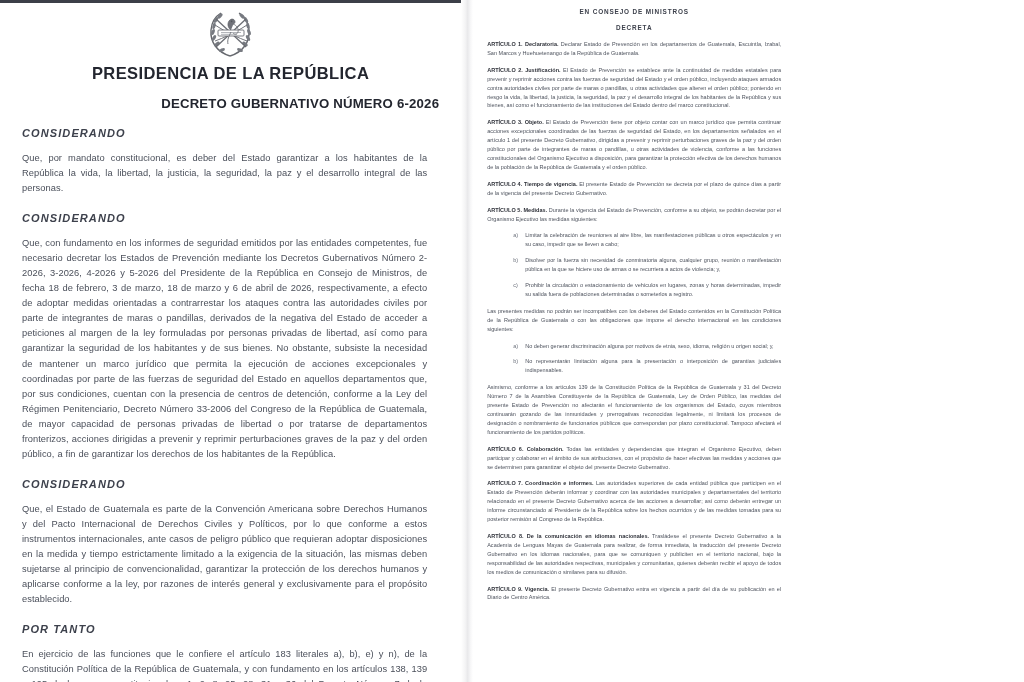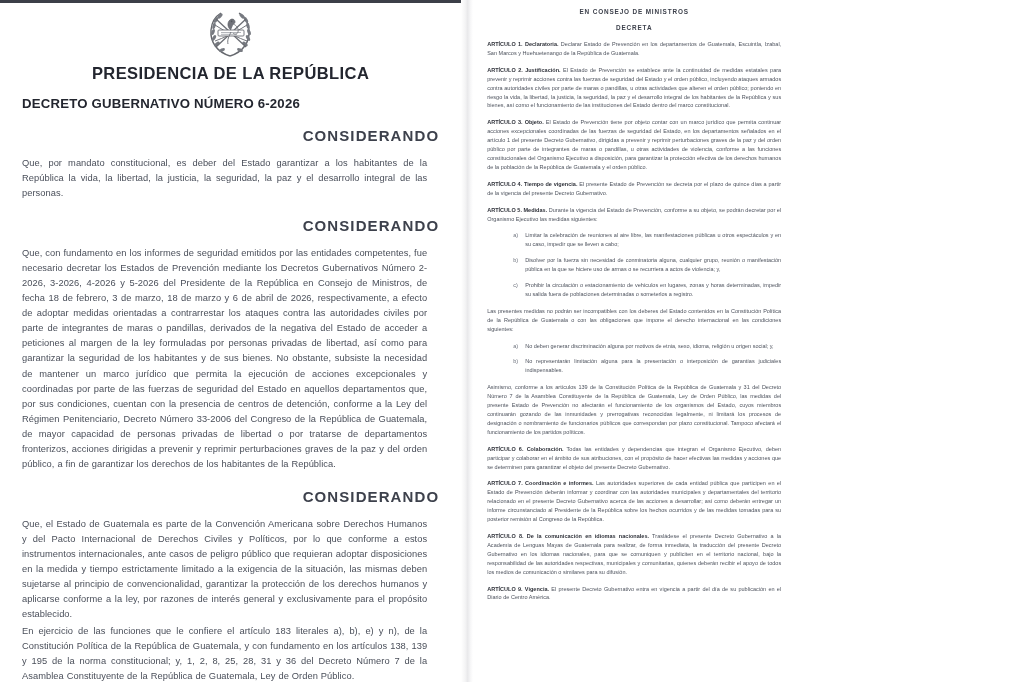--- a/index.html
+++ b/index.html
@@ -50,21 +50,21 @@
 
   .doc-title {
     text-align: center;
     font-size: 16.5px;
     font-weight: bold;
     letter-spacing: .4px;
     color: #23262f;
     margin: 4px 0 0 0;
   }
   .doc-subtitle {
-    text-align: left;
+    text-align: right;
     font-size: 13.2px;
     font-weight: bold;
     letter-spacing: .2px;
     color: #23262f;
     margin: 13px 0 0 0;
   }
   .doc-place-date {
     font-size: 8.6px;
     color: #6e737e;
     margin: 14px 0 0 0;
@@ -72,26 +72,27 @@
   }
   .doc-authority {
     text-align: center;
     font-size: 11px;
     font-weight: bold;
     letter-spacing: 1.1px;
     color: #4d515c;
     margin: 12px 0 0 0;
   }
   .clause-heading {
-    text-align: right;
-    font-size: 15px;
+    text-align: left;
+    font-size: 11px;
     font-weight: bold;
     letter-spacing: 1.1px;
     color: #3d414c;
     margin: 16px 0 12px 0;
+    font-style: italic;
   }
   .clause-body {
     font-size: 9.3px;
     line-height: 1.62;
     text-align: justify;
     color: #4a4f5a;
     margin: 0 12px 2px 0;
     letter-spacing: .05px;
     word-spacing: .3px;
   }
@@ -225,20 +226,21 @@
 
     <div class="clause-heading">CONSIDERANDO</div>
     <p class="clause-body">Que, por mandato constitucional, es deber del Estado garantizar a los habitantes de la República la vida, la libertad, la justicia, la seguridad, la paz y el desarrollo integral de las personas.</p>
 
     <div class="clause-heading">CONSIDERANDO</div>
     <p class="clause-body">Que, con fundamento en los informes de seguridad emitidos por las entidades competentes, fue necesario decretar los Estados de Prevención mediante los Decretos Gubernativos Número 2-2026, 3-2026, 4-2026 y 5-2026 del Presidente de la República en Consejo de Ministros, de fecha 18 de febrero, 3 de marzo, 18 de marzo y 6 de abril de 2026, respectivamente, a efecto de adoptar medidas orientadas a contrarrestar los ataques contra las autoridades civiles por parte de integrantes de maras o pandillas, derivados de la negativa del Estado de acceder a peticiones al margen de la ley formuladas por personas privadas de libertad, así como para garantizar la seguridad de los habitantes y de sus bienes. No obstante, subsiste la necesidad de mantener un marco jurídico que permita la ejecución de acciones excepcionales y coordinadas por parte de las fuerzas de seguridad del Estado en aquellos departamentos que, por sus condiciones, cuentan con la presencia de centros de detención, conforme a la Ley del Régimen Penitenciario, Decreto Número 33-2006 del Congreso de la República de Guatemala, de mayor capacidad de personas privadas de libertad o por tratarse de departamentos fronterizos, acciones dirigidas a prevenir y reprimir perturbaciones graves de la paz y del orden público, a fin de garantizar los derechos de los habitantes de la República.</p>
 
     <div class="clause-heading">CONSIDERANDO</div>
     <p class="clause-body">Que, el Estado de Guatemala es parte de la Convención Americana sobre Derechos Humanos y del Pacto Internacional de Derechos Civiles y Políticos, por lo que conforme a estos instrumentos internacionales, ante casos de peligro público que requieran adoptar disposiciones en la medida y tiempo estrictamente limitado a la exigencia de la situación, las mismas deben sujetarse al principio de convencionalidad, garantizar la protección de los derechos humanos y aplicarse conforme a la ley, por razones de interés general y exclusivamente para el propósito establecido.</p>
 
+    <div class="clause-heading">POR TANTO</div>
     <p class="clause-body">En ejercicio de las funciones que le confiere el artículo 183 literales a), b), e) y n), de la Constitución Política de la República de Guatemala, y con fundamento en los artículos 138, 139 y 195 de la norma constitucional; y, 1, 2, 8, 25, 28, 31 y 36 del Decreto Número 7 de la Asamblea Constituyente de la República de Guatemala, Ley de Orden Público.</p>
   </div>
 
   <div class="seam"></div>
 
   <div class="page-right">
     <div class="rp-inner">
 
       <div class="rp-heading">EN CONSEJO DE MINISTROS</div>
       <div class="rp-heading decreta">DECRETA</div>

